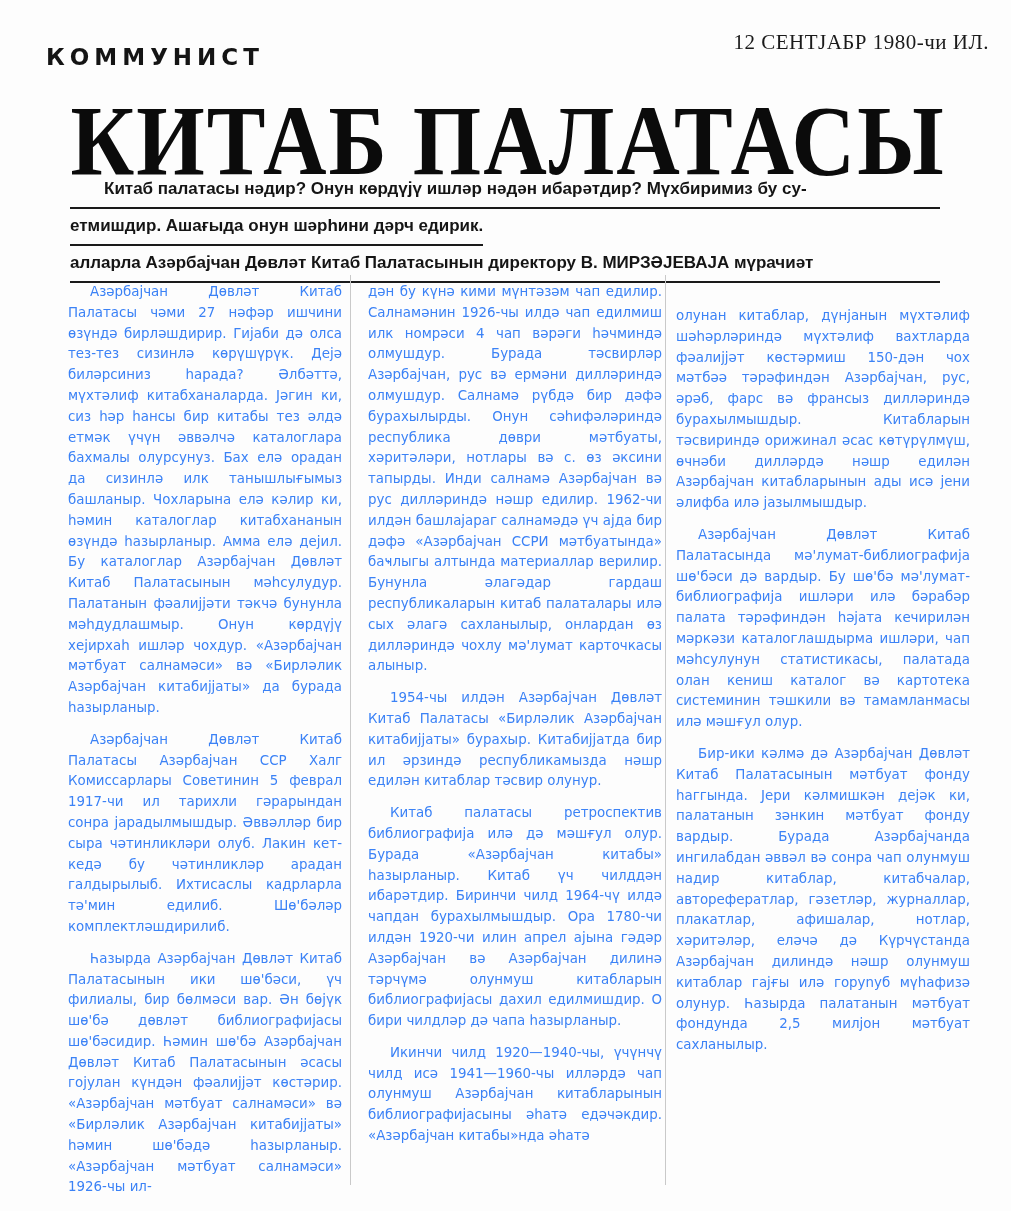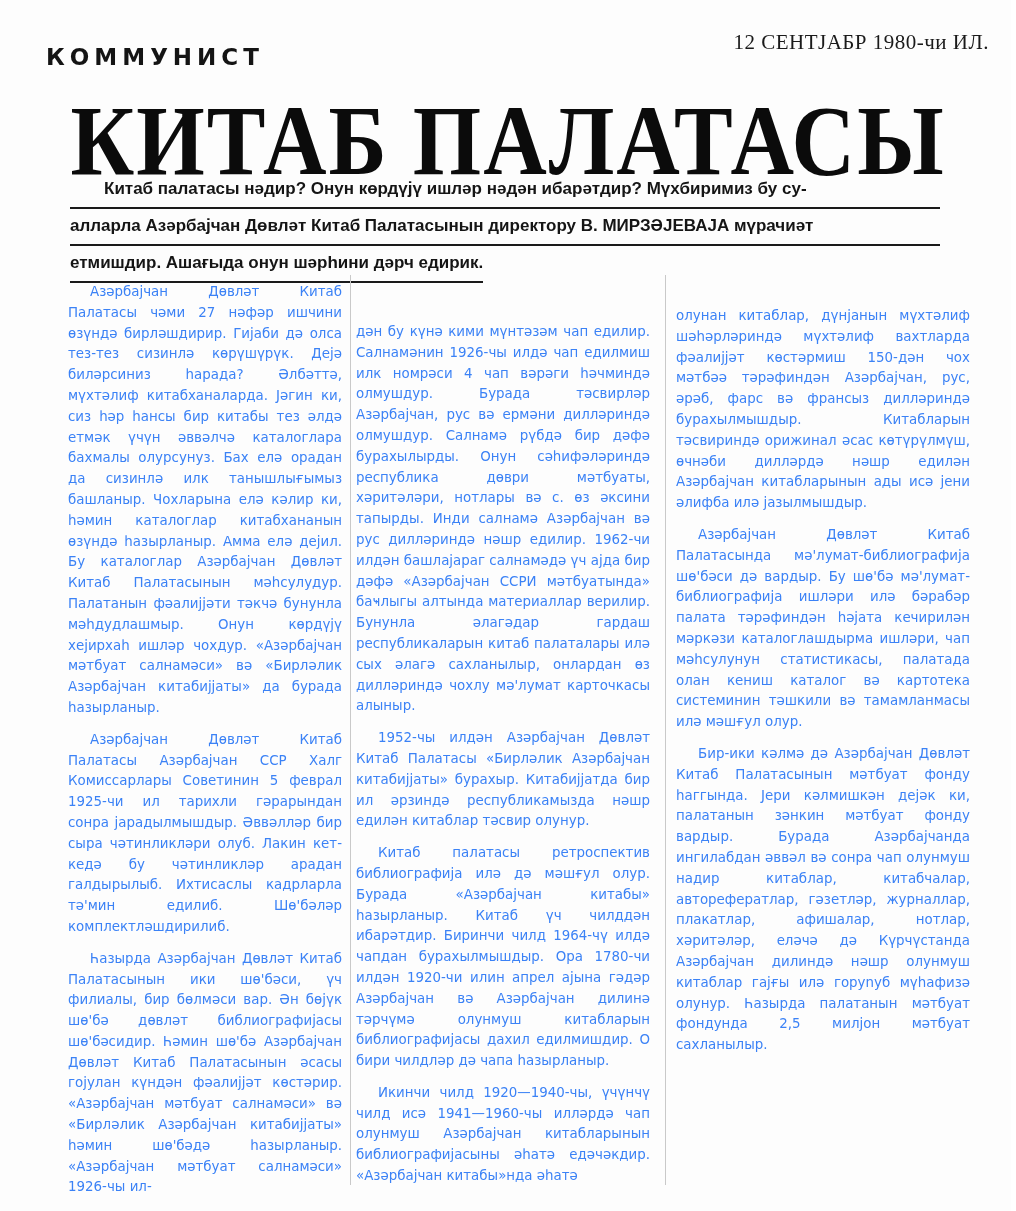--- a/index.html
+++ b/index.html
@@ -9,55 +9,55 @@
     .masthead-date { position: absolute; right: 22px; top: 30px; font-family: "Liberation Serif", serif; font-size: 21px; color: #1a1a1a; letter-spacing: 0.5px; }
     .headline { position: absolute; left: 0; width: 1016px; top: 88px; text-align: center; font-family: "Liberation Serif", serif; font-weight: bold; font-size: 88px; line-height: 96px; letter-spacing: 2px; color: #0b0b0b; transform: scaleY(1.12); transform-origin: top center; }
     .intro { position: absolute; left: 70px; width: 870px; top: 176px; font-family: "Liberation Sans Narrow", "Liberation Sans", sans-serif; font-weight: bold; font-size: 17px; color: #151515; }
     .intro-line { height: 31px; line-height: 26px; border-bottom: 2px solid #1a1a1a; margin-bottom: 4px; white-space: nowrap; display: flex; justify-content: space-between; }
     .intro-line.first { padding-left: 34px; }
     .intro-line.last { display: inline-block; border-bottom: 2px solid #1a1a1a; }
     .col { position: absolute; top: 282px; font-family: "DejaVu Sans", sans-serif; font-size: 13.4px; line-height: 20.8px; color: #3b82f6; text-align: justify; }
     .col p { margin: 0 0 11px 0; text-indent: 22px; hyphens: manual; }
     .col p.cont { text-indent: 0; }
     .col1 { left: 68px; width: 274px; }
-    .col2 { left: 356px; width: 294px; margin-top: 40px; }
+    .col2 { left: 368px; width: 294px; }
     .col3 { left: 676px; width: 294px; margin-top: 24px; }
     .divider { position: absolute; top: 275px; width: 1px; background: #c9c9c9; height: 910px; }
   </style>
 </head>
 <body>
 
 <div class="paper">
 
   <div class="masthead-name">КОММУНИСТ</div>
   <div class="masthead-date">12 СЕНТЈАБР 1980-чи ИЛ.</div>
 
   <div class="headline">КИТАБ ПАЛАТАСЫ</div>
 
   <div class="intro">
     <div class="intro-line first">
         <span>Китаб палатасы нәдир? Онун көрдүјү ишләр нәдән ибарәтдир? Мүхбиримиз бу су-</span>
       </div>
+    <div class="intro-line last"><span>етмишдир. Ашағыда онун шәрһини дәрч едирик.</span></div>
     <div class="intro-line">
         <span>алларла Азәрбајчан Дөвләт Китаб Палатасынын директору В. МИРЗӘЈЕВАЈА мүрачиәт</span>
       </div>
-    <div class="intro-line last"><span>етмишдир. Ашағыда онун шәрһини дәрч едирик.</span></div>
   </div>
 
   <div class="col col1">
     <p>Азәрбајчан Дөвләт Китаб Палатасы чәми 27 нәфәр ишчини өзүндә бирләшдирир. Гијаби дә олса тез-тез сизинлә көрүшүрүк. Дејә биләрсиниз һарада? Әлбәттә, мүхтәлиф китабханаларда. Јәгин ки, сиз һәр һансы бир китабы тез әлдә етмәк үчүн әввәлчә каталоглара бахмалы олурсунуз. Бах елә орадан да сизинлә илк танышлығымыз башланыр. Чохларына елә кәлир ки, һәмин каталоглар китабхананын өзүндә һазырланыр. Амма елә дејил. Бу каталоглар Азәрбајчан Дөвләт Китаб Палатасынын мәһсулудур. Палатанын фәалијјәти тәкчә бунунла мәһдудлашмыр. Онун көрдүјү хејирхаһ ишләр чохдур. «Азәрбајчан мәтбуат салнамәси» вә «Бирләлик Азәрбајчан китабијјаты» да бурада һазырланыр.</p>
-    <p>Азәрбајчан Дөвләт Китаб Палатасы Азәрбајчан ССР Халг Комиссарлары Советинин 5 феврал 1925-чи ил тарихли гәрарындан сонра јарадылмышдыр. Әввәлләр бир сыра чәтинликләри олуб. Лакин кет-кедә бу чәтинликләр арадан галдырылыб. Ихтисаслы кадрларла тә'мин едилиб. Шө'бәләр комплектләшдирилиб.</p>
+    <p>Азәрбајчан Дөвләт Китаб Палатасы Азәрбајчан ССР Халг Комиссарлары Советинин 5 феврал 1917-чи ил тарихли гәрарындан сонра јарадылмышдыр. Әввәлләр бир сыра чәтинликләри олуб. Лакин кет-кедә бу чәтинликләр арадан галдырылыб. Ихтисаслы кадрларла тә'мин едилиб. Шө'бәләр комплектләшдирилиб.</p>
     <p>Һазырда Азәрбајчан Дөвләт Китаб Палатасынын ики шө'бәси, үч филиалы, бир бөлмәси вар. Ән бөјүк шө'бә дөвләт библиографијасы шө'бәсидир. Һәмин шө'бә Азәрбајчан Дөвләт Китаб Палатасынын әсасы гојулан күндән фәалијјәт көстәрир. «Азәрбајчан мәтбуат салнамәси» вә «Бирләлик Азәрбајчан китабијјаты» һәмин шө'бәдә һазырланыр. «Азәрбајчан мәтбуат салнамәси» 1926-чы ил-</p>
   </div>
 
   <div class="divider" style="left:350px"></div>
 
   <div class="col col2">
     <p class="cont">дән бу күнә кими мүнтәзәм чап едилир. Салнамәнин 1926-чы илдә чап едилмиш илк номрәси 4 чап вәрәги һәчминдә олмушдур. Бурада тәсвирләр Азәрбајчан, рус вә ермәни дилләриндә олмушдур. Салнамә рүбдә бир дәфә бурахылырды. Онун сәһифәләриндә республика дөври мәтбуаты, хәритәләри, нотлары вә с. өз әксини тапырды. Инди салнамә Азәрбајчан вә рус дилләриндә нәшр едилир. 1962-чи илдән башлајараг салнамәдә үч ајда бир дәфә «Азәрбајчан ССРИ мәтбуатында» баҹлыгы алтында материаллар верилир. Бунунла әлагәдар гардаш республикаларын китаб палаталары илә сых әлагә сахланылыр, онлардан өз дилләриндә чохлу мә'лумат карточкасы алыныр.</p>
-    <p>1952-чы илдән Азәрбајчан Дөвләт Китаб Палатасы «Бирләлик Азәрбајчан китабијјаты» бурахыр. Китабијјатда бир ил әрзиндә республикамызда нәшр едилән китаблар тәсвир олунур.</p>
+    <p>1954-чы илдән Азәрбајчан Дөвләт Китаб Палатасы «Бирләлик Азәрбајчан китабијјаты» бурахыр. Китабијјатда бир ил әрзиндә республикамызда нәшр едилән китаблар тәсвир олунур.</p>
     <p>Китаб палатасы ретроспектив библиографија илә дә мәшғул олур. Бурада «Азәрбајчан китабы» һазырланыр. Китаб үч чилддән ибарәтдир. Биринчи чилд 1964-чү илдә чапдан бурахылмышдыр. Ора 1780-чи илдән 1920-чи илин апрел ајына гәдәр Азәрбајчан вә Азәрбајчан дилинә тәрчүмә олунмуш китабларын библиографијасы дахил едилмишдир. О бири чилдләр дә чапа һазырланыр.</p>
     <p>Икинчи чилд 1920—1940-чы, үчүнчү чилд исә 1941—1960-чы илләрдә чап олунмуш Азәрбајчан китабларынын библиографијасыны әһатә едәчәкдир. «Азәрбајчан китабы»нда әһатә</p>
   </div>
 
   <div class="divider" style="left:665px"></div>
 
   <div class="col col3">
     <p class="cont">олунан китаблар, дүнјанын мүхтәлиф шәһәрләриндә мүхтәлиф вахтларда фәалијјәт көстәрмиш 150-дән чох мәтбәә тәрәфиндән Азәрбајчан, рус, әрәб, фарс вә франсыз дилләриндә бурахылмышдыр. Китабларын тәсвириндә орижинал әсас көтүрүлмүш, өчнәби дилләрдә нәшр едилән Азәрбајчан китабларынын ады исә јени әлифба илә јазылмышдыр.</p>
     <p>Азәрбајчан Дөвләт Китаб Палатасында мә'лумат-библиографија шө'бәси дә вардыр. Бу шө'бә мә'лумат-библиографија ишләри илә бәрабәр палата тәрәфиндән һәјата кечирилән мәркәзи каталоглашдырма ишләри, чап мәһсулунун статистикасы, палатада олан кениш каталог вә картотека системинин тәшкили вә тамамланмасы илә мәшғул олур.</p>
     <p>Бир-ики кәлмә дә Азәрбајчан Дөвләт Китаб Палатасынын мәтбуат фонду һаггында. Јери кәлмишкән дејәк ки, палатанын зәнкин мәтбуат фонду вардыр. Бурада Азәрбајчанда ингилабдан әввәл вә сонра чап олунмуш надир китаблар, китабчалар, авторефератлар, гәзетләр, журналлар, плакатлар, афишалар, нотлар, хәритәләр, еләчә дә Күрчүстанда Азәрбајчан дилиндә нәшр олунмуш китаблар гајғы илә горуnуб мүһафизә олунур. Һазырда палатанын мәтбуат фондунда 2,5 милјон мәтбуат сахланылыр.</p>

